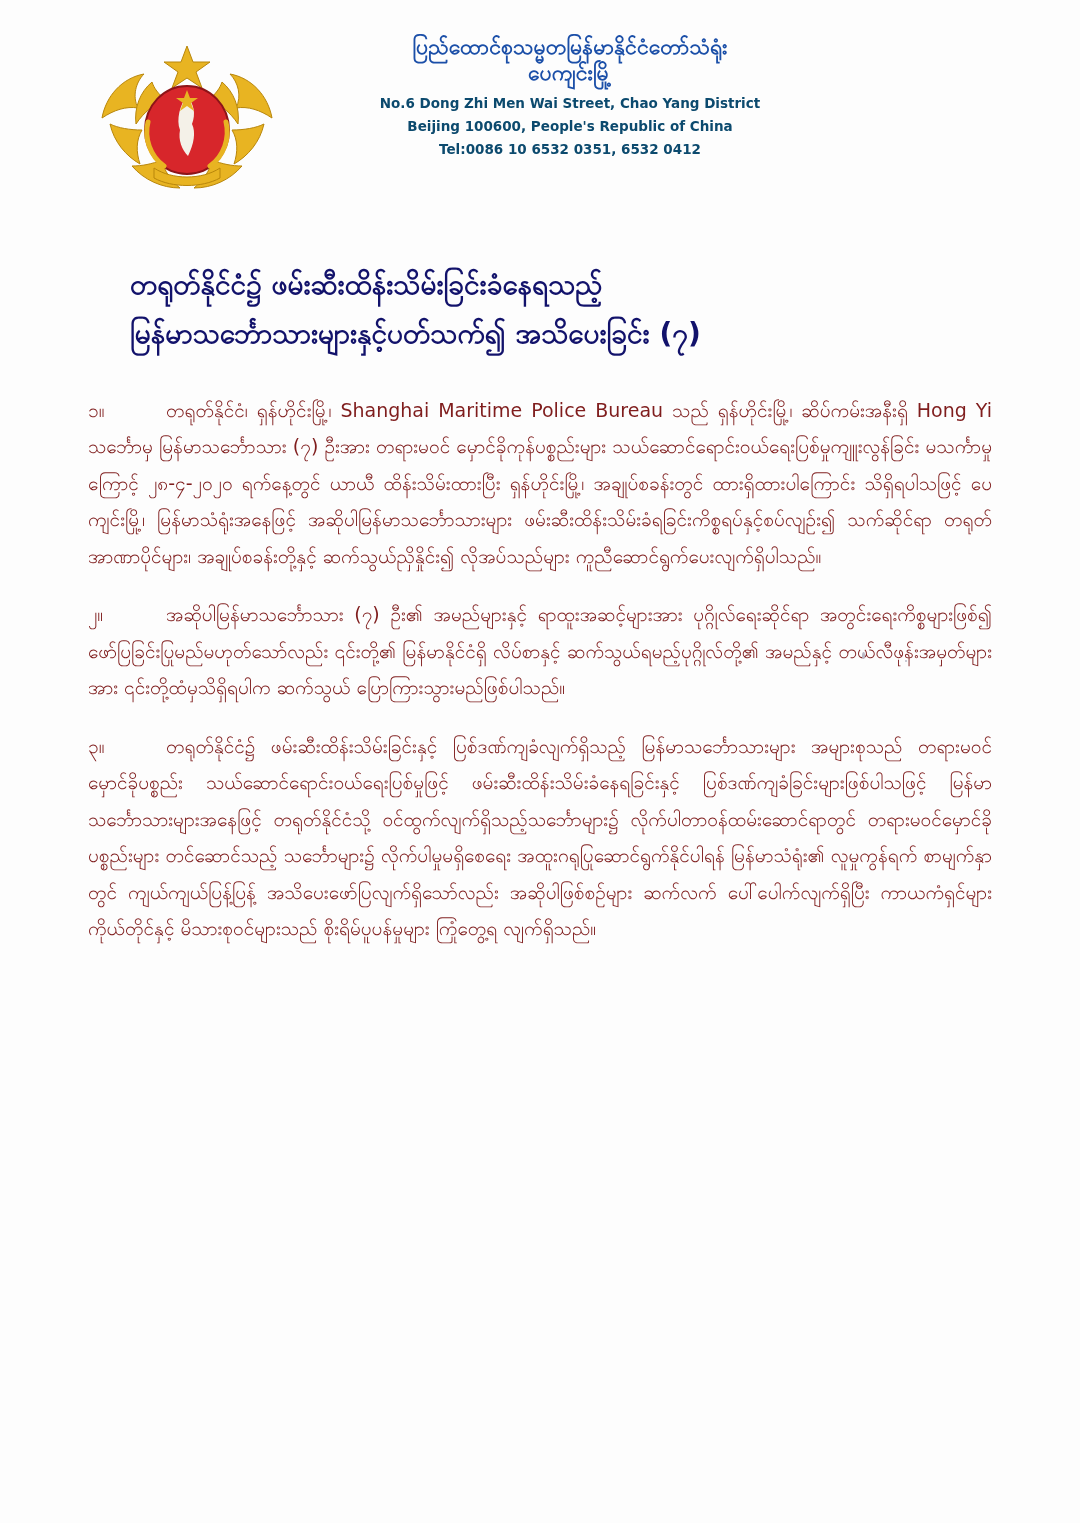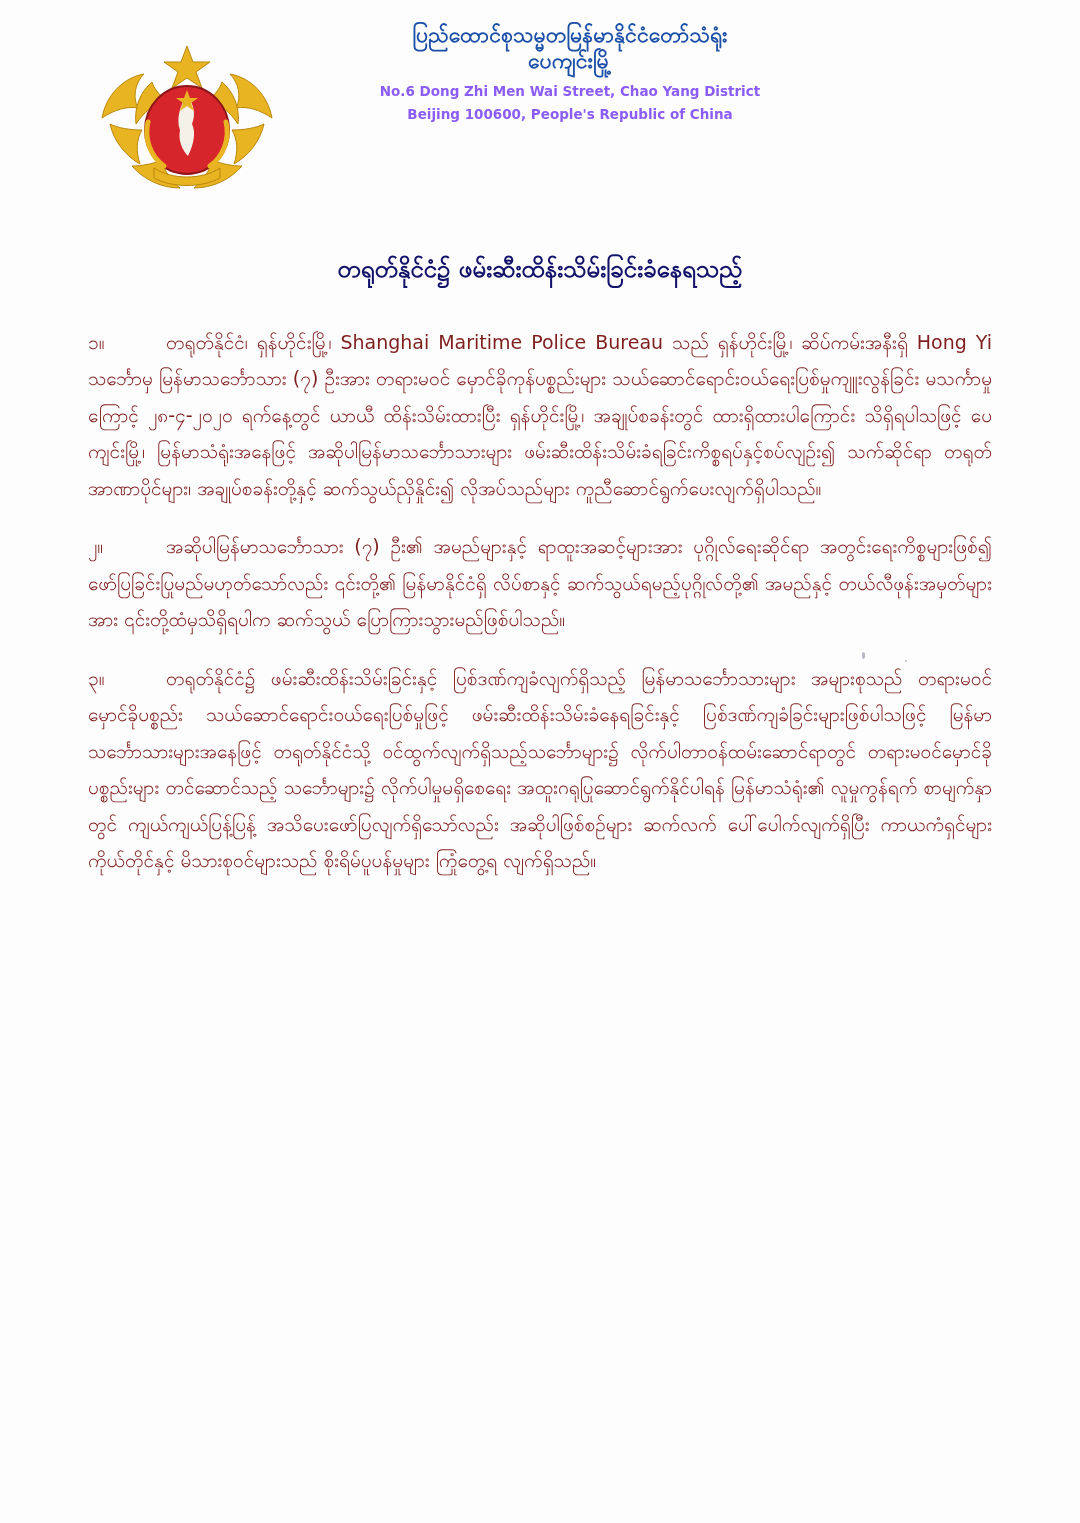--- a/index.html
+++ b/index.html
@@ -19,21 +19,21 @@
     width: 1080px;
     height: 1523px;
     position: relative;
     background: #fdfdfd;
     box-sizing: border-box;
   }
 
   
   .letterhead {
     position: relative;
-    padding-top: 20px;
+    padding-top: 32px;
     height: 190px;
   }
   .seal {
     position: absolute;
     left: 92px;
     top: 38px;
     width: 190px;
     height: 160px;
   }
   .header-text {
@@ -47,34 +47,34 @@
     font-size: 21px;
     line-height: 1.45;
     font-weight: bold;
     letter-spacing: 0.2px;
   }
   .org-line.second {
     margin-top: -2px;
     font-family: Liberation Mono, monospace;
   }
   .addr-line {
-    color: #8b5cf6;
+    color: #0c4a6e;
     font-size: 13.5px;
     line-height: 1.55;
     font-weight: bold;
     margin-top: 2px;
   }
 
   
   .doc-title {
-    text-align: center;
+    text-align: left;
     margin: 38px auto 0 auto;
     width: 820px;
     color: #12126b;
-    font-size: 24px;
+    font-size: 28px;
     font-weight: bold;
     line-height: 1.75;
   }
   .doc-title .t-line { display: block; }
 
   
   .body-wrap {
     margin: 34px 88px 0 88px;
   }
   .para {
@@ -134,25 +134,27 @@
 
         <path d="M95 52 L98 60 L106 60 L99 65 L102 73 L95 68 L88 73 L91 65 L84 60 L92 60 Z" fill="#e8b422"></path>
       </svg>
     </div>
 
     <div class="header-text">
       <div class="org-line">ပြည်ထောင်စုသမ္မတမြန်မာနိုင်ငံတော်သံရုံး</div>
       <div class="org-line second">ပေကျင်းမြို့</div>
       <div class="addr-line">No.6 Dong Zhi Men Wai Street, Chao Yang District</div>
       <div class="addr-line">Beijing 100600, People's Republic of China</div>
+      <div class="addr-line">Tel:0086 10 6532 0351, 6532 0412</div>
     </div>
   </div>
 
   <div class="doc-title">
     <span class="t-line">တရုတ်နိုင်ငံ၌ ဖမ်းဆီးထိန်းသိမ်းခြင်းခံနေရသည့်</span>
+    <span class="t-line">မြန်မာသင်္ဘောသားများနှင့်ပတ်သက်၍ အသိပေးခြင်း (၇)</span>
   </div>
 
   <div class="body-wrap">
 
     <p class="para">
       <span class="num">၁။</span><span class="indent"></span><span>တရုတ်နိုင်ငံ၊ ရှန်ဟိုင်းမြို့၊ Shanghai Maritime Police Bureau သည် ရှန်ဟိုင်းမြို့၊ ဆိပ်ကမ်းအနီးရှိ Hong Yi သင်္ဘောမှ မြန်မာသင်္ဘောသား (၇) ဦးအား တရားမဝင် မှောင်ခိုကုန်ပစ္စည်းများ သယ်ဆောင်ရောင်းဝယ်ရေးပြစ်မှုကျူးလွန်ခြင်း မသင်္ကာမှုကြောင့် ၂၈-၄-၂၀၂၀ ရက်နေ့တွင် ယာယီ ထိန်းသိမ်းထားပြီး ရှန်ဟိုင်းမြို့၊ အချုပ်စခန်းတွင် ထားရှိထားပါကြောင်း သိရှိရပါသဖြင့် ပေကျင်းမြို့၊ မြန်မာသံရုံးအနေဖြင့် အဆိုပါမြန်မာသင်္ဘောသားများ ဖမ်းဆီးထိန်းသိမ်းခံရခြင်းကိစ္စရပ်နှင့်စပ်လျဉ်း၍ သက်ဆိုင်ရာ တရုတ်အာဏာပိုင်များ၊ အချုပ်စခန်းတို့နှင့် ဆက်သွယ်ညှိနှိုင်း၍ လိုအပ်သည်များ ကူညီဆောင်ရွက်ပေးလျက်ရှိပါသည်။</span>
     </p>
 
     <p class="para">
       <span class="num">၂။</span><span class="indent"></span><span>အဆိုပါမြန်မာသင်္ဘောသား (၇) ဦး၏ အမည်များနှင့် ရာထူးအဆင့်များအား ပုဂ္ဂိုလ်ရေးဆိုင်ရာ အတွင်းရေးကိစ္စများဖြစ်၍ ဖော်ပြခြင်းပြုမည်မဟုတ်သော်လည်း ၎င်းတို့၏ မြန်မာနိုင်ငံရှိ လိပ်စာနှင့် ဆက်သွယ်ရမည့်ပုဂ္ဂိုလ်တို့၏ အမည်နှင့် တယ်လီဖုန်းအမှတ်များအား ၎င်းတို့ထံမှသိရှိရပါက ဆက်သွယ် ပြောကြားသွားမည်ဖြစ်ပါသည်။</span>

